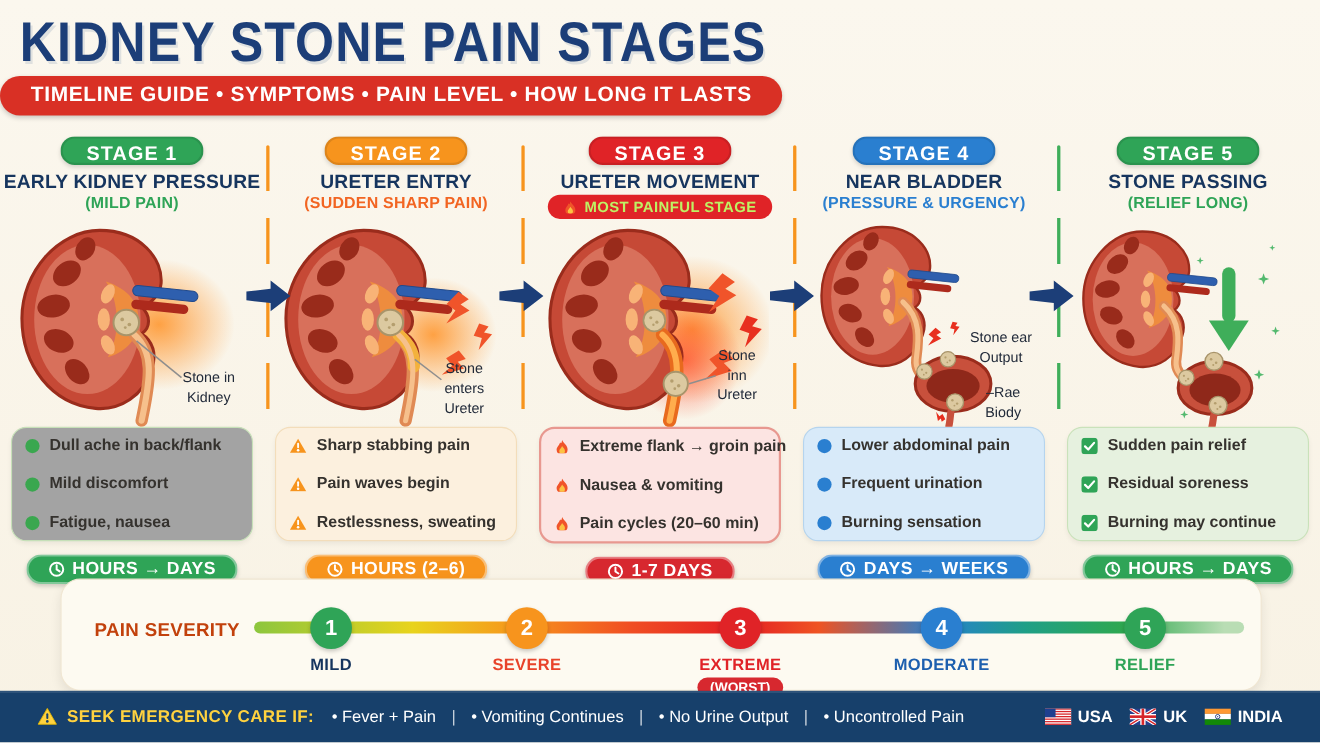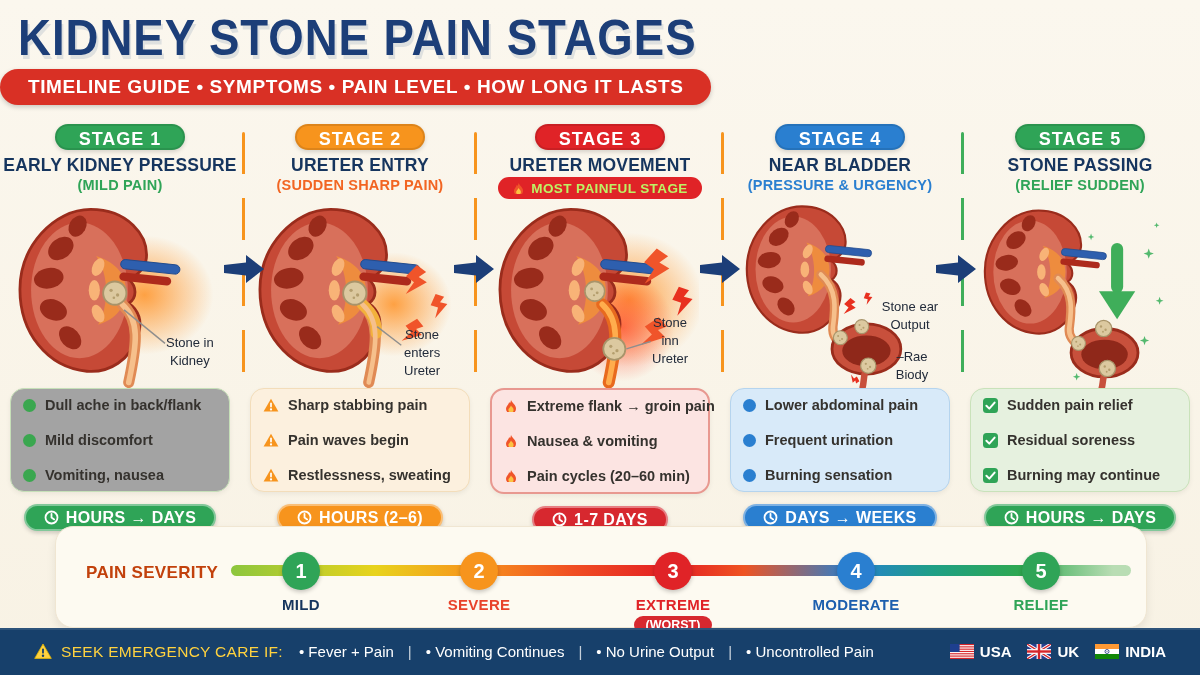--- a/index.html
+++ b/index.html
@@ -70,21 +70,21 @@
           line-height:38px;box-shadow:0 2px 4px rgba(0,0,0,.22)}
   .c1,.c5{background:#2fa457}.c2{background:#f7941d}.c3{background:#e02327}.c4{background:#2a7fd0}
   .lname{margin-top:6px;font-size:15px;font-weight:bold;letter-spacing:.3px}
   .n1{color:#16355e}.n2{color:#e8432a}.n3{color:#e02327}.n4{color:#1d5fae}.n5{color:#2fa457}
   .worst{display:inline-block;margin-top:3px;background:#d7282f;color:#fff;font-size:12.5px;font-weight:bold;
          padding:2px 12px;border-radius:11px}
   
   .footer{position:absolute;left:0;top:628px;width:1200px;height:47px;background:#17406b;
           display:flex;align-items:center;padding:0 34px;box-sizing:border-box;
           box-shadow:inset 0 2px 0 rgba(255,255,255,.10)}
-  .fwarn{display:flex;align-items:center;gap:9px;color:#ffd23f;font-size:15.5px;font-weight:normal;letter-spacing:.3px}
+  .fwarn{display:flex;align-items:center;gap:9px;color:#ffd23f;font-size:15.5px;font-weight:bold;letter-spacing:.3px}
   .fitems{display:flex;align-items:center;margin-left:16px;gap:14px}
   .fitem{color:#fff;font-size:15px;font-weight:400;white-space:nowrap}
   .fsep{color:rgba(255,255,255,.75);font-size:15px}
   .fspacer{flex:1}
   .flags{display:flex;align-items:center;gap:16px}
   .flag{display:flex;align-items:center;gap:6px}
   .fname{color:#fff;font-size:15px;font-weight:600}
 </style>
 </head>
 <body>
@@ -179,21 +179,21 @@
       <div class="srow">
           <span class="ic-dot green"></span>
           <span class="stext">Dull ache in back/flank</span>
         </div>
       <div class="srow">
           <span class="ic-dot green"></span>
           <span class="stext">Mild discomfort</span>
         </div>
       <div class="srow">
           <span class="ic-dot green"></span>
-          <span class="stext">Vomiting, nausea</span>
+          <span class="stext">Fatigue, nausea</span>
         </div>
     </div>
     <div class="duration s1">
       <svg class="icsvg" width="15" height="15" viewBox="0 0 15 15">
           <use href="#clockSh"></use>
         </svg>
       <span>HOURS → DAYS</span>
     </div>
   </div>
 
@@ -357,21 +357,21 @@
       <svg class="icsvg" width="15" height="15" viewBox="0 0 15 15">
           <use href="#clockSh"></use>
         </svg>
       <span>DAYS → WEEKS</span>
     </div>
   </div>
 
   <div class="col">
     <div class="pill s5">STAGE 5</div>
     <div class="ctitle">STONE PASSING</div>
-    <div class="csub green">(RELIEF SUDDEN)</div>
+    <div class="csub green">(RELIEF LONG)</div>
     <div class="illo">
       <svg class="scene" viewBox="0 0 230 200">
         <use href="#kbase" transform="scale(.76) translate(12,4)"></use>
         <path d="M100 82 C118 98 114 120 112 136 C111 146 118 152 126 157" fill="none" stroke="#e08a54" stroke-width="10" stroke-linecap="round"></path>
         <path d="M100 82 C118 98 114 120 112 136 C111 146 118 152 126 157" fill="none" stroke="#f6c08c" stroke-width="5" stroke-linecap="round"></path>
         <ellipse cx="150" cy="162" rx="36" ry="26" fill="#c8503c" stroke="#9a2c1c" stroke-width="3"></ellipse>
         <ellipse cx="150" cy="164" rx="25" ry="16" fill="#8f281a"></ellipse>
         <path d="M149 188 C148 193 148 196 147 200" stroke="#c8503c" stroke-width="7" fill="none" stroke-linecap="round"></path>
         <use href="#stoneSh" transform="translate(122,152) scale(.6)"></use>
         <use href="#stoneSh" transform="translate(149,136) scale(.7)"></use>

